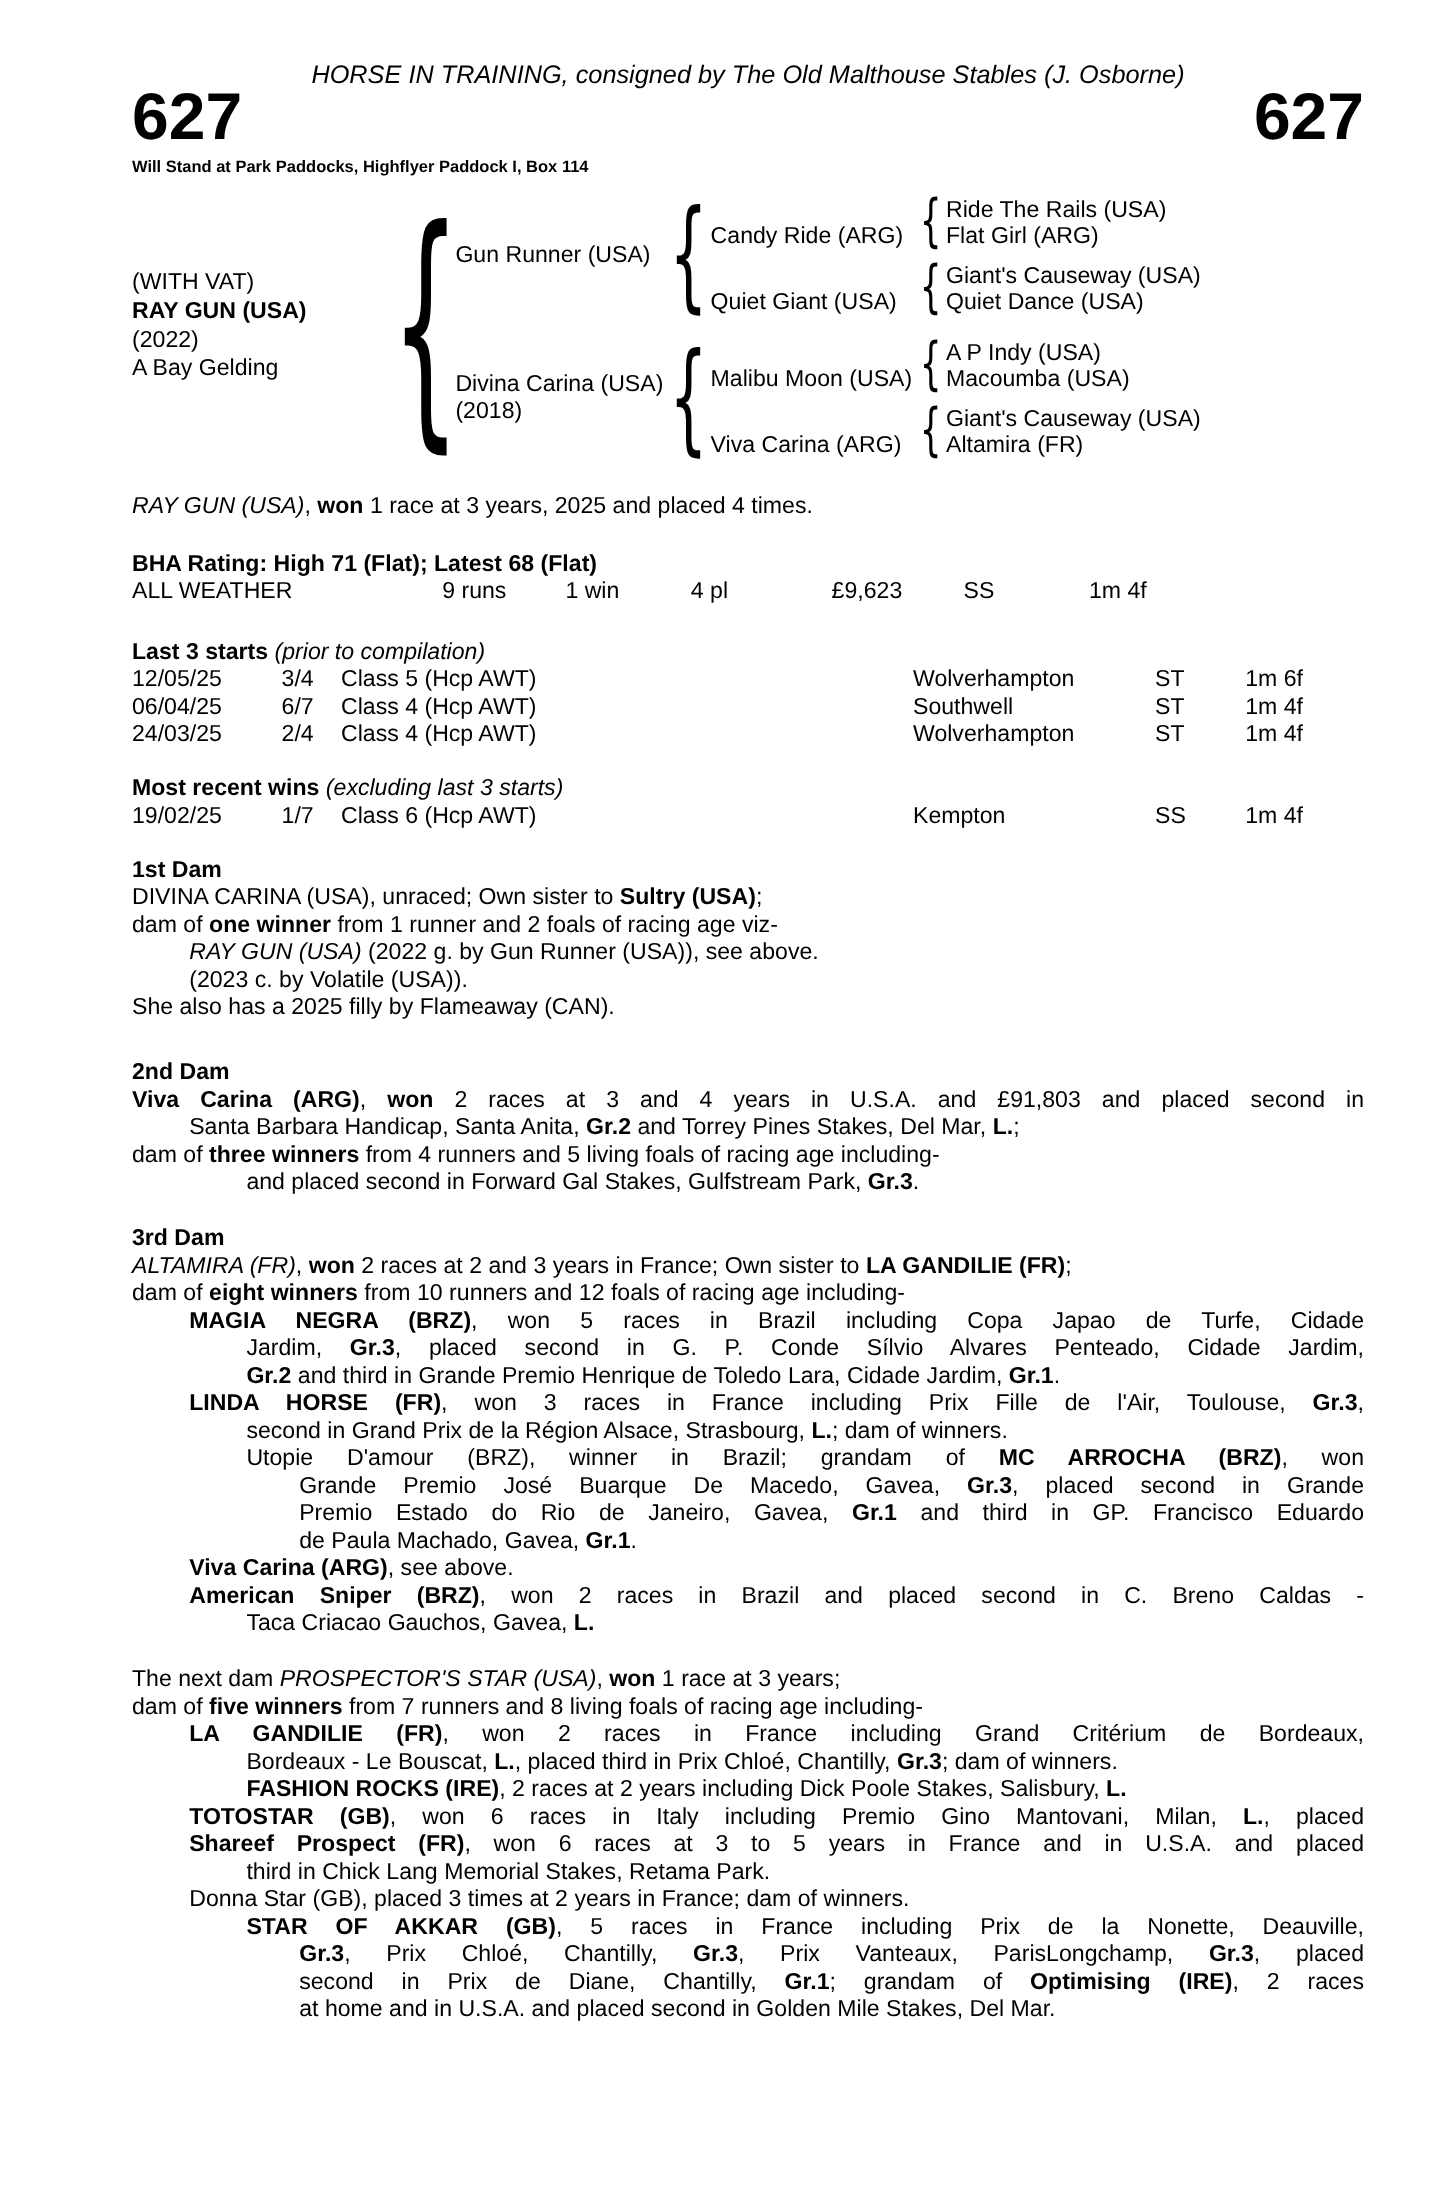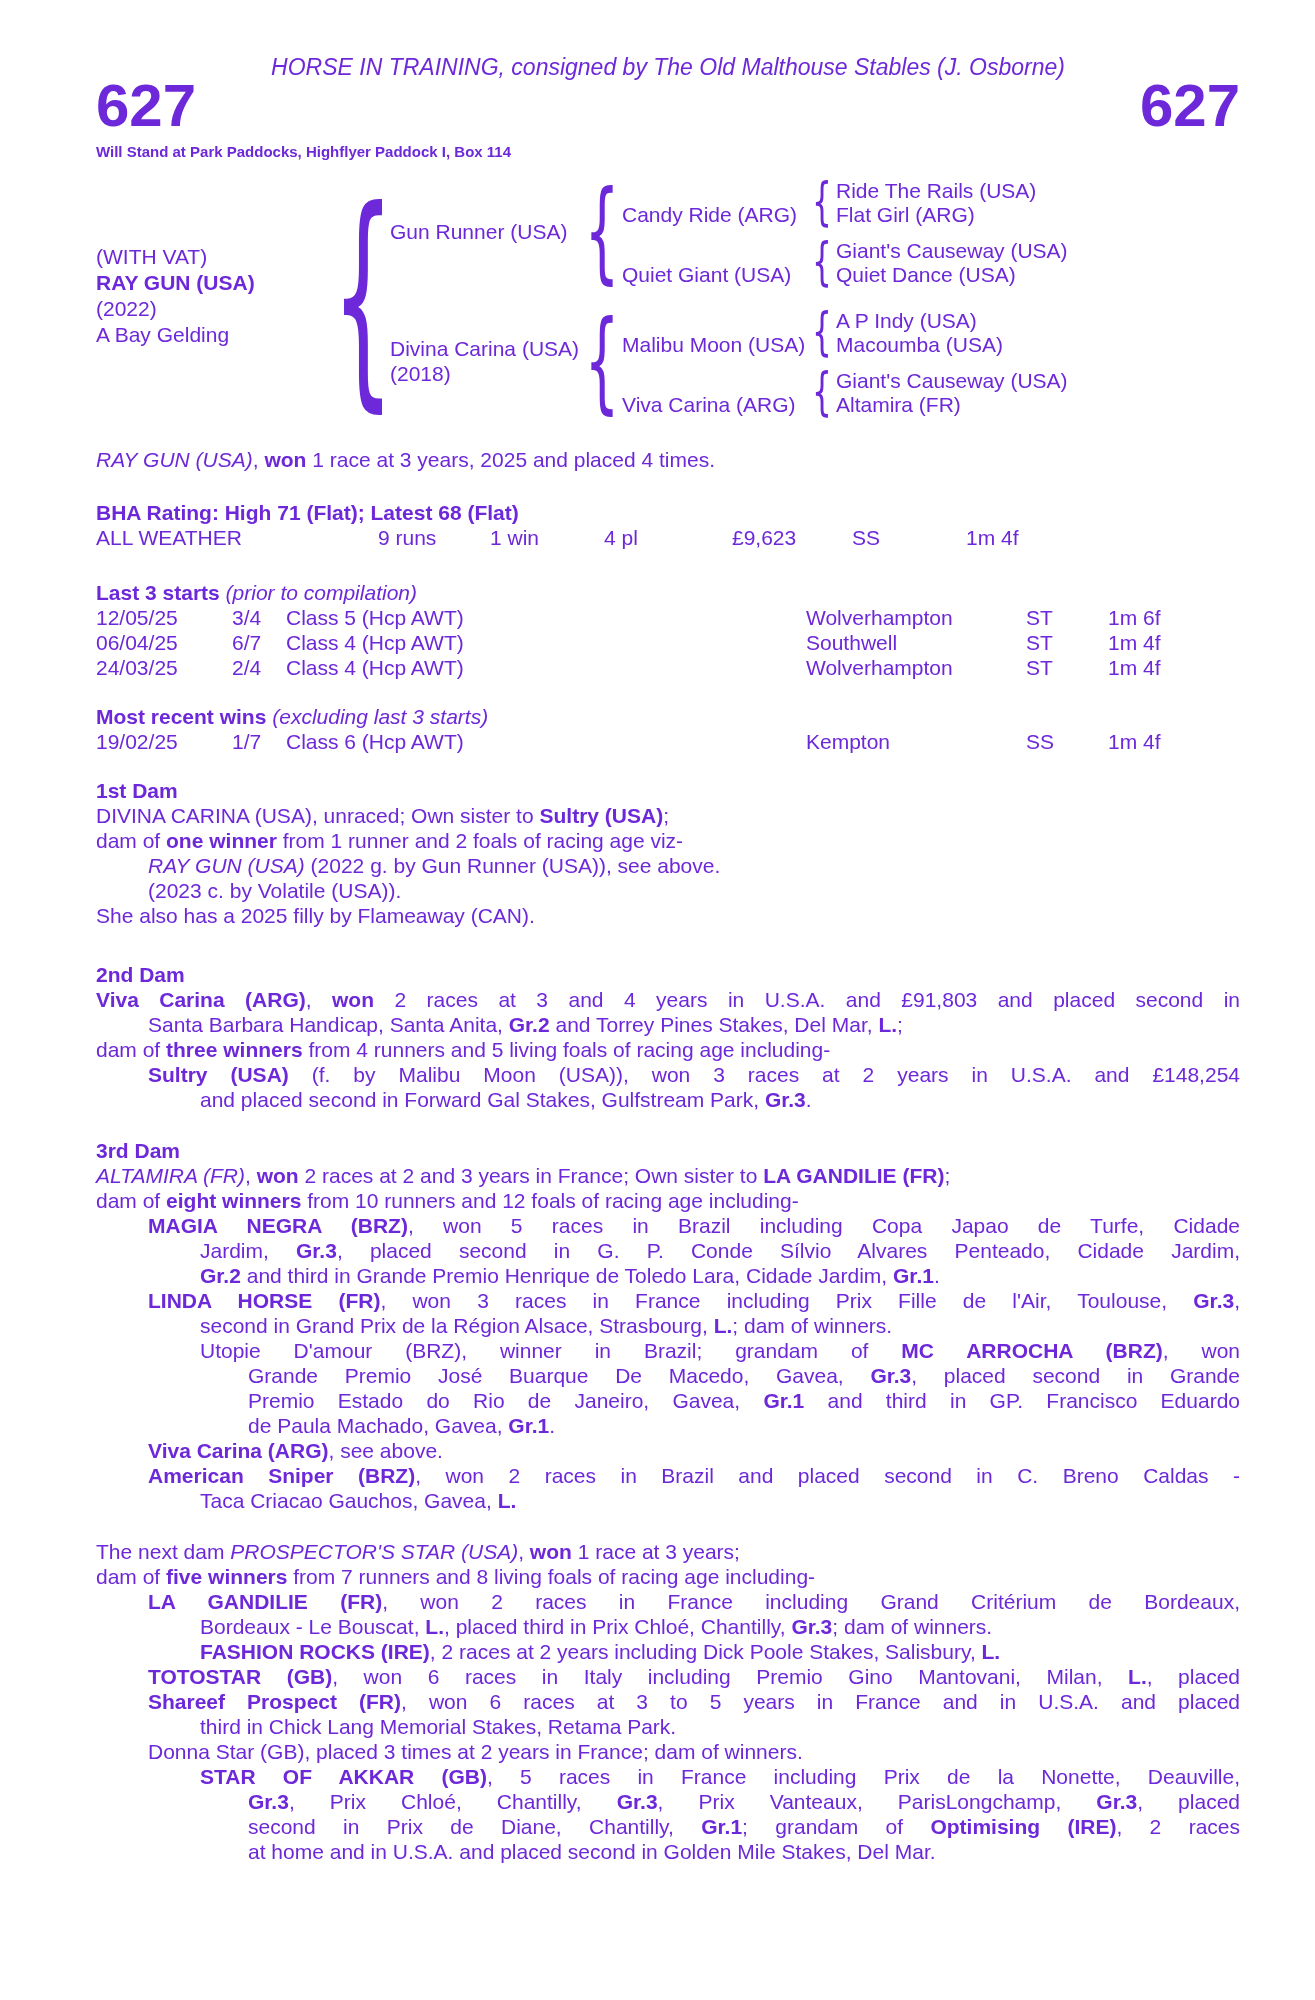--- a/index.html
+++ b/index.html
@@ -1,19 +1,19 @@
 <!DOCTYPE html>
 <html><head>
 <meta charset="utf-8">
 <title>Lot 627</title>
 <style>
   html,body{margin:0;padding:0;background:#fff;}
-  .page{position:relative;width:1315px;height:2000px;background:#ffffff;color:#6d28d9;
+  .page{position:relative;width:1315px;height:2000px;background:#ffffff;color:#000000;
         font-family:"Liberation Sans","DejaVu Sans",sans-serif;font-size:21px;line-height:25px;
-        box-sizing:border-box;padding:54px 75px 0 96px;overflow:hidden;}
+        box-sizing:border-box;padding:54px 75px 0 120px;overflow:hidden;}
   .b{font-weight:bold}
   .i{font-style:italic}
   .consignor{text-align:center;font-style:italic;font-size:23px;line-height:27px;}
   .lotrow{display:flex;justify-content:space-between;align-items:flex-start;
           font-weight:bold;font-size:60px;line-height:46px;margin-top:2px;}
   .stand{font-weight:bold;font-size:15px;line-height:27px;margin-top:9px;}
 
   
   .ped{display:flex;align-items:center;margin-top:6px;}
   .ped-info{width:240px;line-height:26px;}
@@ -207,21 +207,20 @@
         <div class="ln"><span>She also has a 2025 filly by Flameaway (CAN).</span></div>
       </div>
   </div>
 
   <div class="sec-dam2">
     <div class="damhdr">2nd Dam</div>
     <div>
         <div class="ln just"><span class="b">Viva Carina (ARG)</span><span>, </span><span class="b">won</span><span> 2 races at 3 and 4 years in U.S.A. and £91,803 and placed second in</span></div>
         <div class="ln ind1"><span>Santa Barbara Handicap, Santa Anita, </span><span class="b">Gr.2</span><span> and Torrey Pines Stakes, Del Mar, </span><span class="b">L.</span><span>;</span></div>
         <div class="ln"><span>dam of </span><span class="b">three winners</span><span> from 4 runners and 5 living foals of racing age including-</span></div>
-        <div class="ln ind1 just"><span class="b">Sultry (USA)</span><span> (f. by Malibu Moon (USA)), won 3 races at 2 years in U.S.A. and £148,254</span></div>
         <div class="ln ind2"><span>and placed second in Forward Gal Stakes, Gulfstream Park, </span><span class="b">Gr.3</span><span>.</span></div>
       </div>
   </div>
 
   <div class="sec-dam3">
     <div class="damhdr">3rd Dam</div>
     <div>
         <div class="ln"><span class="i">ALTAMIRA (FR)</span><span>, </span><span class="b">won</span><span> 2 races at 2 and 3 years in France; Own sister to </span><span class="b">LA GANDILIE (FR)</span><span>;</span></div>
         <div class="ln"><span>dam of </span><span class="b">eight winners</span><span> from 10 runners and 12 foals of racing age including-</span></div>
         <div class="ln ind1 just"><span class="b">MAGIA NEGRA (BRZ)</span><span>, won 5 races in Brazil including Copa Japao de Turfe, Cidade</span></div>

